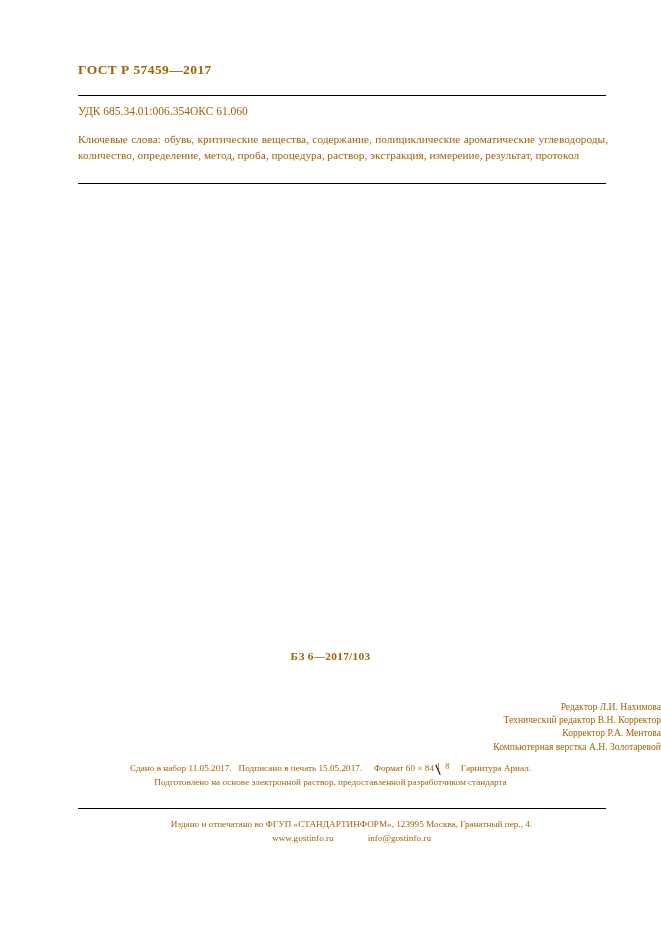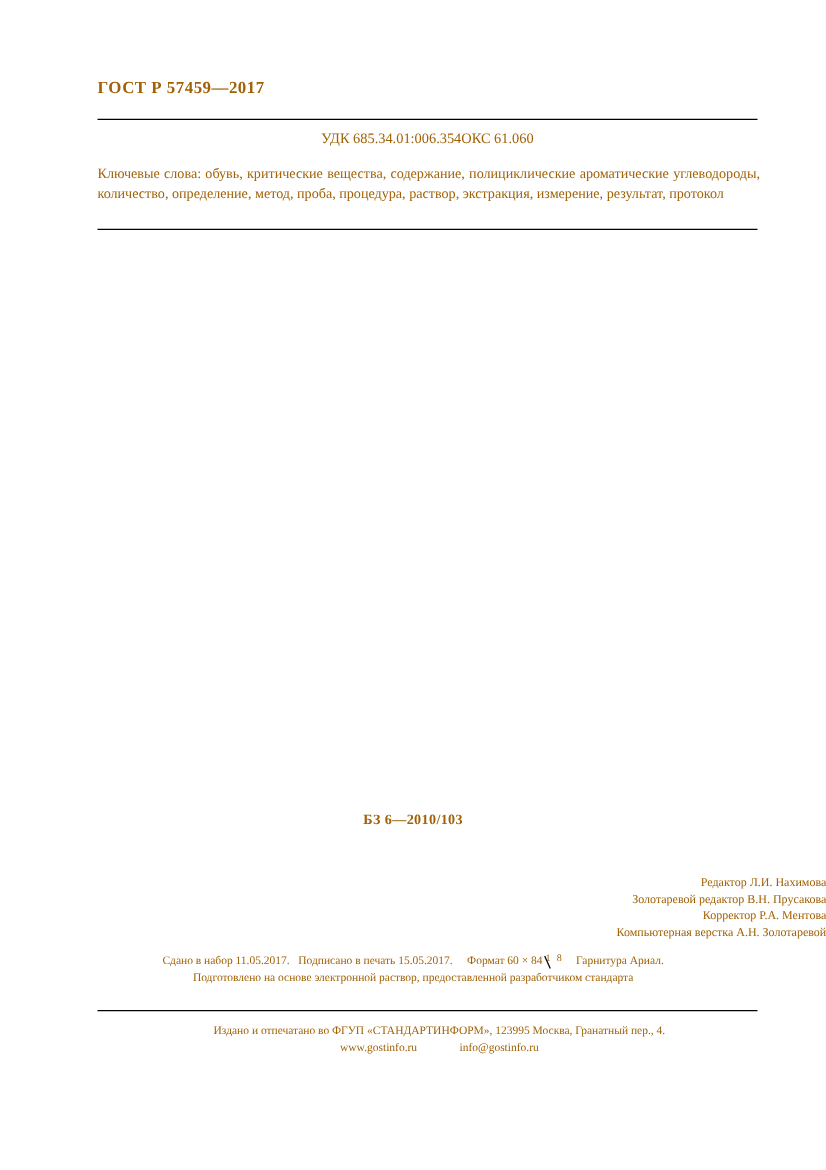--- a/index.html
+++ b/index.html
@@ -35,21 +35,21 @@
   .rule-top { top: 95px; }
   .rule-bottom { top: 183px; }
 
   .udk-row {
     position: absolute;
     left: 78px;
     top: 105px;
     width: 528px;
     font-size: 11.5px;
     display: flex;
-    justify-content: center;
+    justify-content: flex-start;
   }
 
   .keywords {
     position: absolute;
     left: 78px;
     top: 131px;
     width: 530px;
     font-size: 11.3px;
     line-height: 16.4px;
     text-align: justify;
@@ -153,25 +153,25 @@
     <span>ОКС  61.060</span>
   </div>
 
   <div class="keywords">
     <span class="kw-label">Ключевые слова:</span>
     <span>обувь, критические вещества, содержание, полициклические ароматические углеводороды, количество, определение, метод, проба, процедура, раствор, экстракция, измерение, результат, протокол</span>
   </div>
 
   <div class="rule rule-bottom"></div>
 
-  <div class="bz">БЗ 6—2010/103</div>
+  <div class="bz">БЗ 6—2017/103</div>
 
   <div class="credits">
     <div>Редактор  Л.И. Нахимова</div>
-    <div>Золотаревой редактор В.Н. Прусакова</div>
+    <div>Технический редактор В.Н. Корректор</div>
     <div>Корректор Р.А. Ментова</div>
     <div>Компьютерная верстка  А.Н. Золотаревой</div>
   </div>
 
   <div class="imprint">
     <div class="line1">
       <span>Сдано в набор  11.05.2017.</span>&nbsp;&nbsp;
       <span>Подписано в печать 15.05.2017.</span>&nbsp;&nbsp;&nbsp;&nbsp;
       <span>Формат 60 × 84</span>&nbsp;<span class="frac"><span class="num">1</span><span class="bar"></span><span class="den">8</span></span>&nbsp;&nbsp;&nbsp;&nbsp;
       <span>Гарнитура Ариал.</span>

